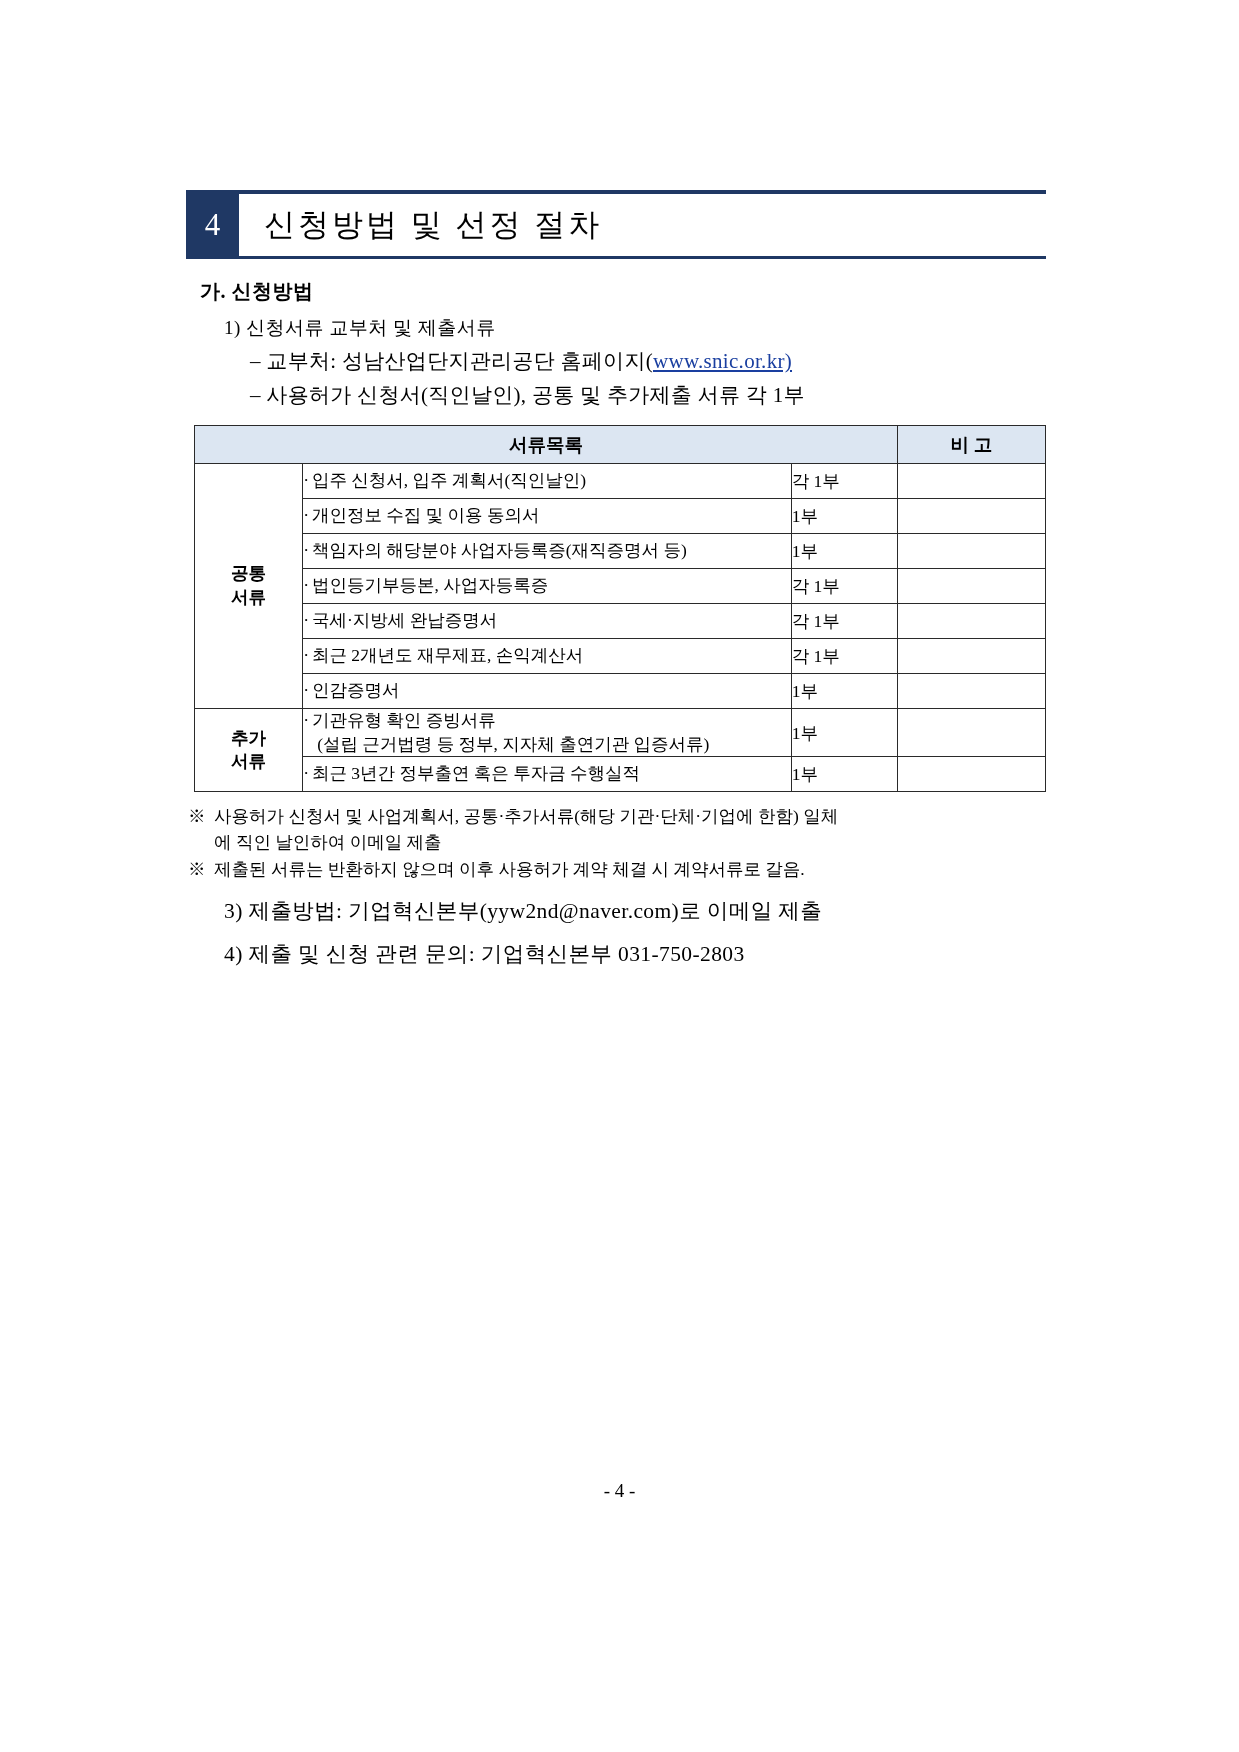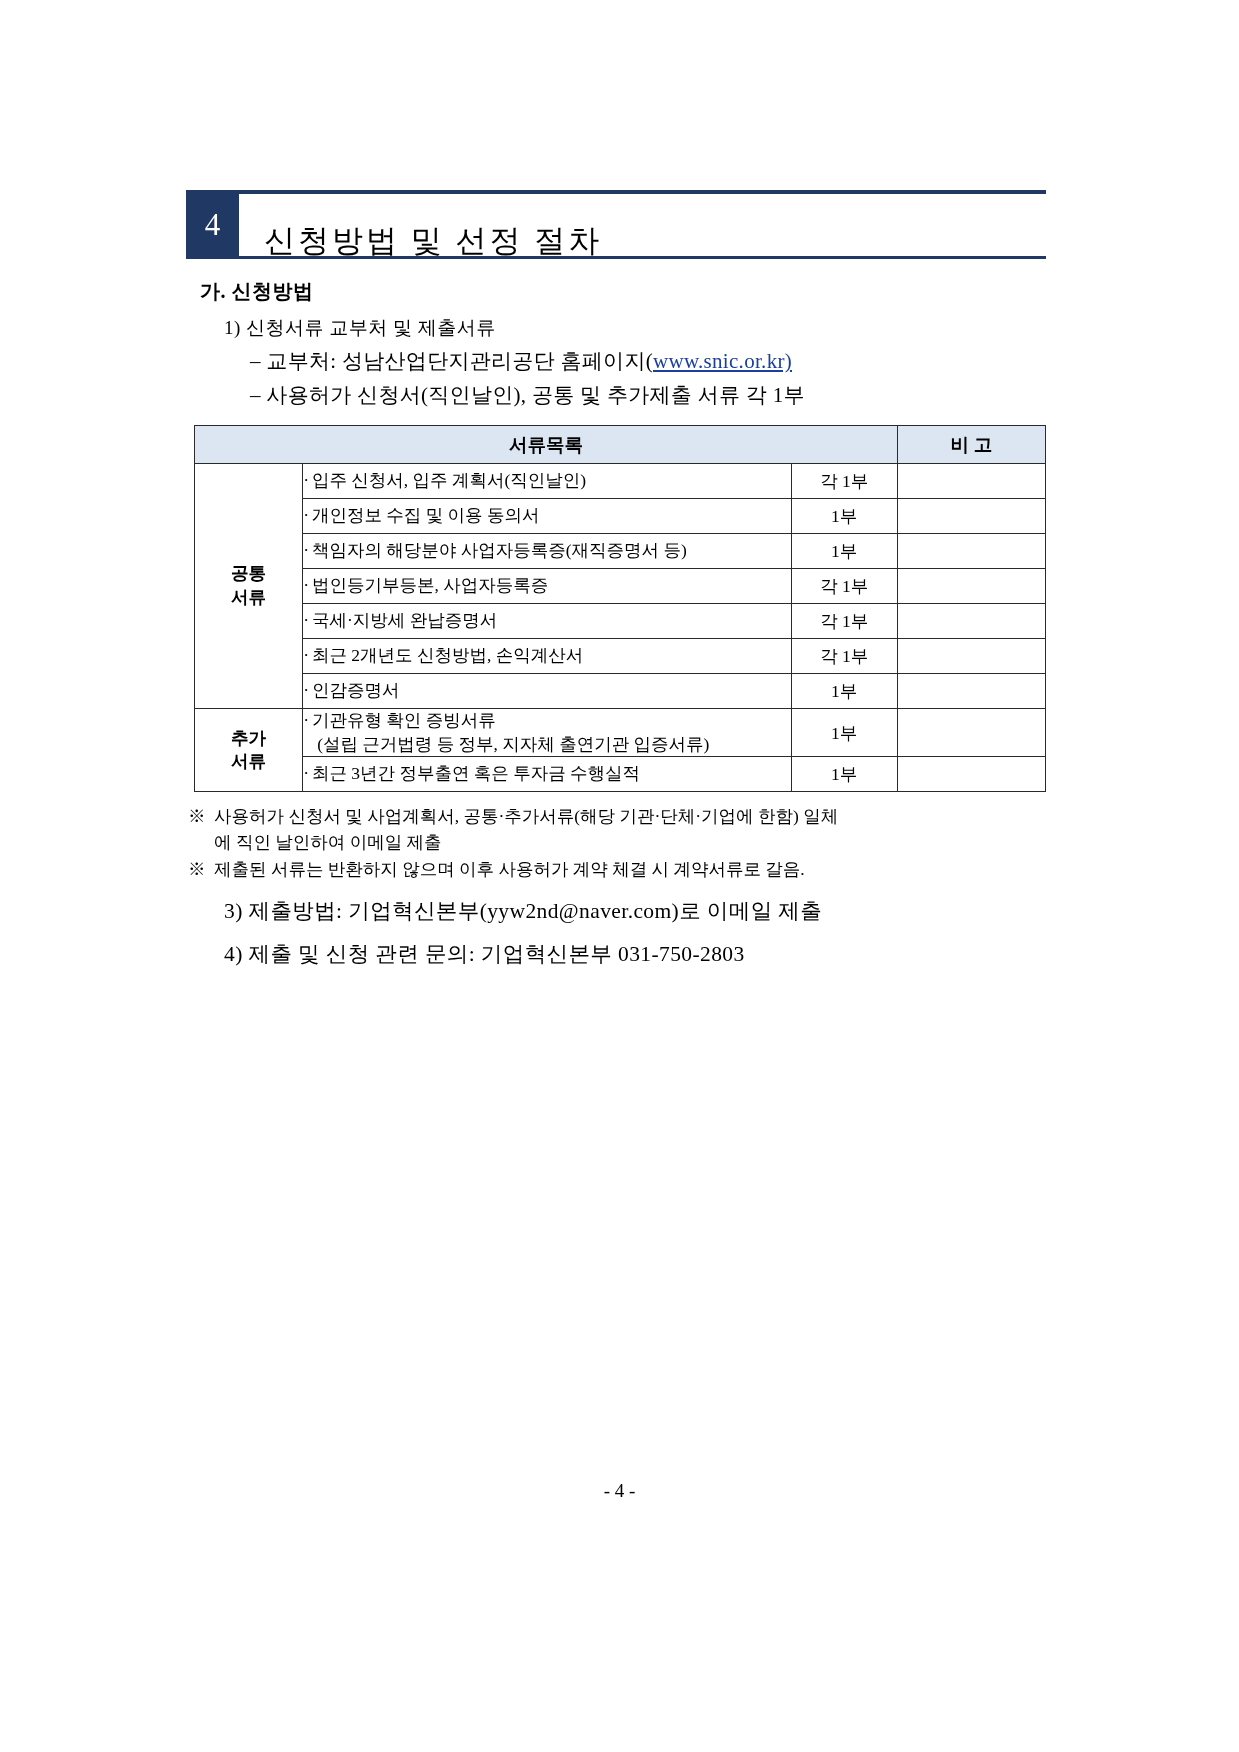--- a/index.html
+++ b/index.html
@@ -59,21 +59,21 @@
     background: #1f3864;
     color: #ffffff;
     font-size: 31px;
     text-align: center;
     line-height: 62px;
     font-family: "Liberation Serif", serif;
   }
   .section-title {
     position: absolute;
     left: 78px;
-    top: 20px;
+    top: 4px;
     height: 62px;
     line-height: 62px;
     font-size: 31px;
     letter-spacing: 3px;
     font-weight: normal;
     color: #000;
   }
 
   
   .h-ga {
@@ -128,21 +128,21 @@
     font-weight: bold;
     font-size: 18px;
     line-height: 1.35;
   }
   td.doc {
     padding: 4px 0 4px 12px;
     height: 34px;
     line-height: 1.35;
   }
   td.cnt {
-    text-align: center;
+    text-align: left;
     height: 34px;
   }
   td.rem { }
   .bullet { margin-right: 3px; }
   .doc-sub {
     display: block;
     padding-left: 14px;
   }
 
   
@@ -235,21 +235,21 @@
           <td class="doc"><span class="bullet">·</span><span>법인등기부등본, 사업자등록증</span></td>
           <td class="cnt">각 1부</td>
           <td class="rem"></td>
         </tr>
         <tr>
           <td class="doc"><span class="bullet">·</span><span>국세·지방세 완납증명서</span></td>
           <td class="cnt">각 1부</td>
           <td class="rem"></td>
         </tr>
         <tr>
-          <td class="doc"><span class="bullet">·</span><span>최근 2개년도 신청방법, 손익계산서</span></td>
+          <td class="doc"><span class="bullet">·</span><span>최근 2개년도 재무제표, 손익계산서</span></td>
           <td class="cnt">각 1부</td>
           <td class="rem"></td>
         </tr>
         <tr>
           <td class="doc"><span class="bullet">·</span><span>인감증명서</span></td>
           <td class="cnt">1부</td>
           <td class="rem"></td>
         </tr>
 
         <tr>

